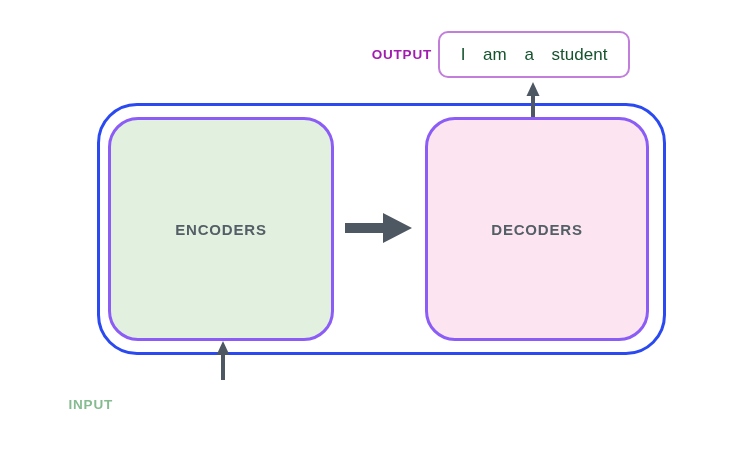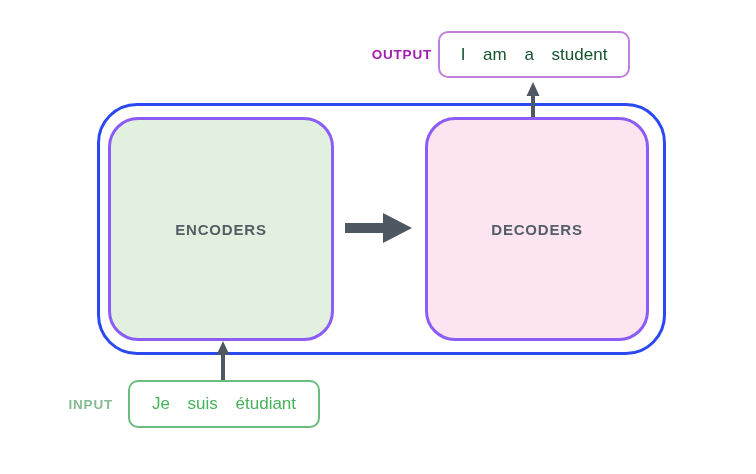--- a/index.html
+++ b/index.html
@@ -118,23 +118,20 @@
 
   <div class="abs stack-box encoder-box">
     <span class="stack-label">ENCODERS</span>
   </div>
 
   <div class="abs stack-box decoder-box">
     <span class="stack-label">DECODERS</span>
   </div>
 
   <div class="abs side-label input-side-label">INPUT</div>
-  <div class="abs phrase-box input-box">
-    <span>Je suis étudiant</span>
-  </div>
 
   <svg class="abs arrows" viewBox="0 0 756 474" xmlns="http://www.w3.org/2000/svg">
 
     <polygon class="arrow-shape" points="345,223 383,223 383,213 412,228 383,243 383,233 345,233"></polygon>
 
     <g>
       <rect class="arrow-shape" x="531" y="94" width="4" height="23"></rect>
       <polygon class="arrow-shape" points="533,82 526.5,96 539.5,96"></polygon>
     </g>
 

